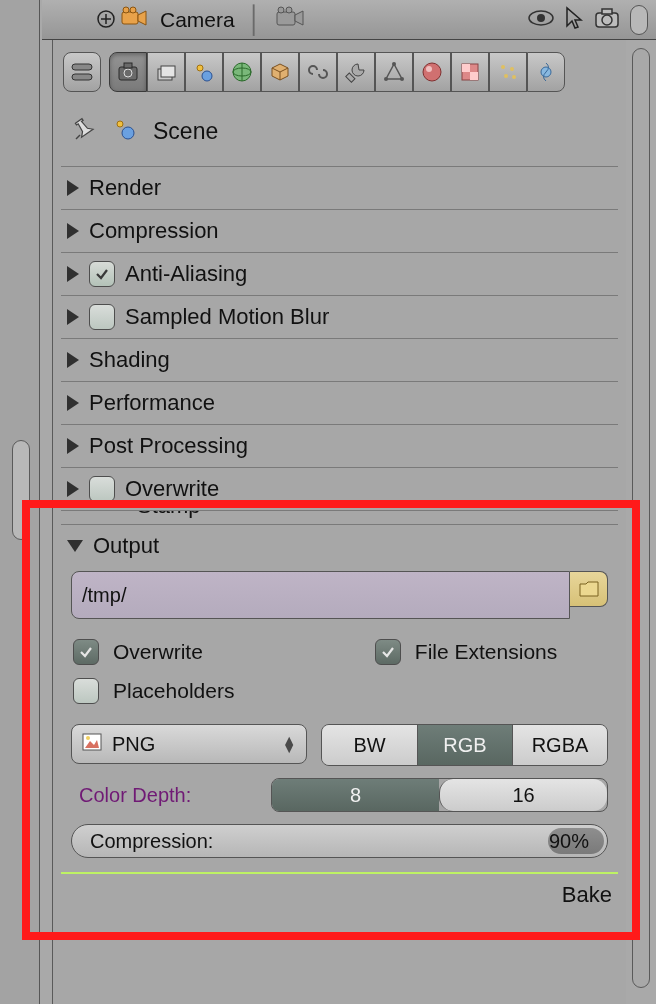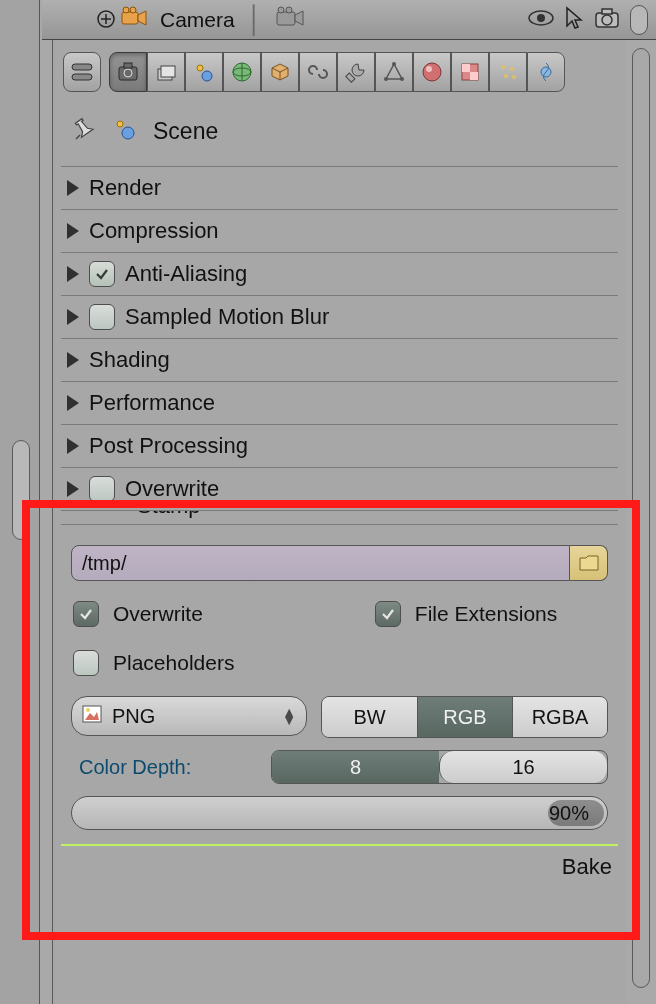--- a/index.html
+++ b/index.html
@@ -26,33 +26,33 @@
   .sect-head { display: flex; align-items: center; gap: 10px; cursor: default; }
   .tri { width: 0; height: 0; border-top: 8px solid transparent; border-bottom: 8px solid transparent; border-left: 12px solid #303030; }
   .tri.down { border-left: 8px solid transparent; border-right: 8px solid transparent; border-top: 12px solid #303030; border-bottom: none; width:0;height:0; }
   .chk { width: 26px; height: 26px; border: 1px solid #4e4e4e; border-radius: 6px; background: linear-gradient(#d7dbd7,#b3c2b8); display:inline-flex;align-items:center;justify-content:center; }
   .chk.off { background: linear-gradient(#d9ddda,#bcc7c0); }
   .chk.dark { background: linear-gradient(#7e8b85,#5d6a64); }
   .chk svg { display:block; }
   .highlight-box { position: absolute; left: 22px; top: 500px; width: 618px; height: 440px; border: 8px solid #ff1a1a; z-index: 50; pointer-events:none; }
   .output-body { padding: 6px 4px 10px 4px; }
   .path-row { display:flex; margin: 6px 0 16px 0; }
-  .path-input { flex:1; height: 36px; border:1px solid #555; border-radius: 8px 0 0 8px; background: linear-gradient(#bfb4c6,#b4abbd); padding: 0 10px; font-size: 20px; color:#111; display:flex; align-items:center; }
+  .path-input { flex:1; height: 48px; border:1px solid #555; border-radius: 8px 0 0 8px; background: linear-gradient(#bfb4c6,#b4abbd); padding: 0 10px; font-size: 20px; color:#111; display:flex; align-items:center; }
   .path-btn { width: 38px; height: 36px; border:1px solid #555; border-left:none; border-radius: 0 8px 8px 0; background: linear-gradient(#e8d69a,#d7c177); display:flex;align-items:center;justify-content:center; }
   .checks-row { display:flex; gap: 62px; padding: 4px 2px; }
   .chk-item { display:flex; align-items:center; gap: 14px; font-size: 21px; color:#111; }
   .format-row { display:flex; gap:14px; margin-top: 16px; }
-  .format-sel { flex:1; height:40px; border:1px solid #555; border-radius:16px; background:linear-gradient(#d9d9d9,#b8b8b8); display:flex; align-items:center; padding:8px 10px; gap:10px; font-size:20px; position:relative; }
+  .format-sel { flex:1; height:40px; border:1px solid #555; border-radius:8px; background:linear-gradient(#d9d9d9,#b8b8b8); display:flex; align-items:center; padding:8px 10px; gap:10px; font-size:20px; position:relative; }
   .format-sel .arrows { margin-left:auto; color:#4a4a4a; font-size:14px; line-height:8px; }
   .seg { display:flex; border:1px solid #555; border-radius:8px; overflow:hidden; }
   .seg .btn { width:95px; height:40px; display:flex;align-items:center;justify-content:center; font-size:20px; background:linear-gradient(#e4e4e4,#cccccc); border-left:1px solid #555; }
   .seg .btn:first-child{ border-left:none;}
   .seg .btn.sel { background: linear-gradient(#6e7d78,#596761); color:#f0f0f0; }
   .depth-row { display:flex; align-items:center; margin-top:12px; gap:0; }
-  .depth-row .lbl { font-size:20px; color:#0c4a6e; width:200px; padding-left:8px; }
+  .depth-row .lbl { font-size:20px; color:#701a75; width:200px; padding-left:8px; }
   .depth-seg { flex:1; display:flex; border:1px solid #555; border-radius:8px; overflow:hidden; height:34px; }
   .depth-seg .b { flex:1; display:flex; align-items:center; justify-content:center; font-size:20px; }
   .depth-seg .b.sel { background: linear-gradient(#6e7d78,#596761); color:#f0f0f0; }
   .depth-seg .b.unsel { background: linear-gradient(#e4e4e4,#cccccc); border-left:1px solid #555;border-radius:14px; }
   .slider-row { margin-top:12px; height:34px; border:1px solid #555; border-radius:17px; background:linear-gradient(#cfcfcf,#b6b6b6); position:relative; display:flex; align-items:center; padding:0 18px; font-size:20px; }
   .slider-fill { position:absolute; right:3px; top:3px; bottom:3px; width:56px; background:linear-gradient(#8e8e8e,#7a7a7a); border-radius:14px; }
   .slider-row .lab { position:relative; z-index:1; }
   .slider-row .val { margin-left:auto; position:relative; z-index:1;padding-left:28px; }
   .stamp-sect { overflow:hidden; height:14px; padding-top:0; padding-bottom:0; border-top:1px solid #7a7a7a;}
 </style>
@@ -258,20 +258,24 @@
       <span class="tri"></span>
       <span class="chk off"></span>
       <span>Overwrite</span>
     </div>
 
     <div class="sect stamp-sect" style="align-items:flex-start;">
       <span style="margin-left:70px;margin-top:-18px;">Stamp</span>
     </div>
 
     <div class="sect" style="display:block;padding:8px 6px 4px 6px;">
+      <div class="sect-head">
+        <span class="tri down"></span>
+        <span>Output</span>
+      </div>
 
       <div class="output-body">
         <div class="path-row">
           <div class="path-input">
               <span>/tmp/</span>
             </div>
           <div class="path-btn">
             <svg width="22" height="18">
                 <path d="M2 4 L8 4 L10 2 L20 2 L20 16 L2 16 Z" fill="#ecd890" stroke="#7a6320"></path>
               </svg>
@@ -289,21 +293,21 @@
           </div>
           <div class="chk-item" style="margin-left:110px;">
             <span class="chk dark">
                 <svg width="16" height="16">
                   <path d="M3 8 L7 12 L13 4" fill="none" stroke="#e6e6e6" stroke-width="2.2"></path>
                 </svg>
               </span>
             <span>File Extensions</span>
           </div>
         </div>
-        <div class="checks-row" style="margin-top:15px;">
+        <div class="checks-row" style="margin-top:5px;">
           <div class="chk-item">
             <span class="chk off"></span>
             <span>Placeholders</span>
           </div>
         </div>
 
         <div class="format-row">
           <div class="format-sel">
             <span><svg width="20" height="18">
                   <rect x="1" y="1" width="18" height="16" fill="#fff" stroke="#555"></rect>
@@ -323,20 +327,21 @@
         <div class="depth-row">
           <span class="lbl">Color Depth:</span>
           <div class="depth-seg">
             <div class="b sel">8</div>
             <div class="b unsel">16</div>
           </div>
         </div>
 
         <div class="slider-row">
           <div class="slider-fill"></div>
+          <span class="lab">Compression:</span>
           <span class="val">90%</span>
         </div>
       </div>
     </div>
 
     <div class="sect" style="border-top:2px solid #bef264;justify-content:flex-end;">
       <span class="tri" style="visibility:hidden;"></span>
       <span style="margin-left:-20px;">Bake</span>
     </div>
 

